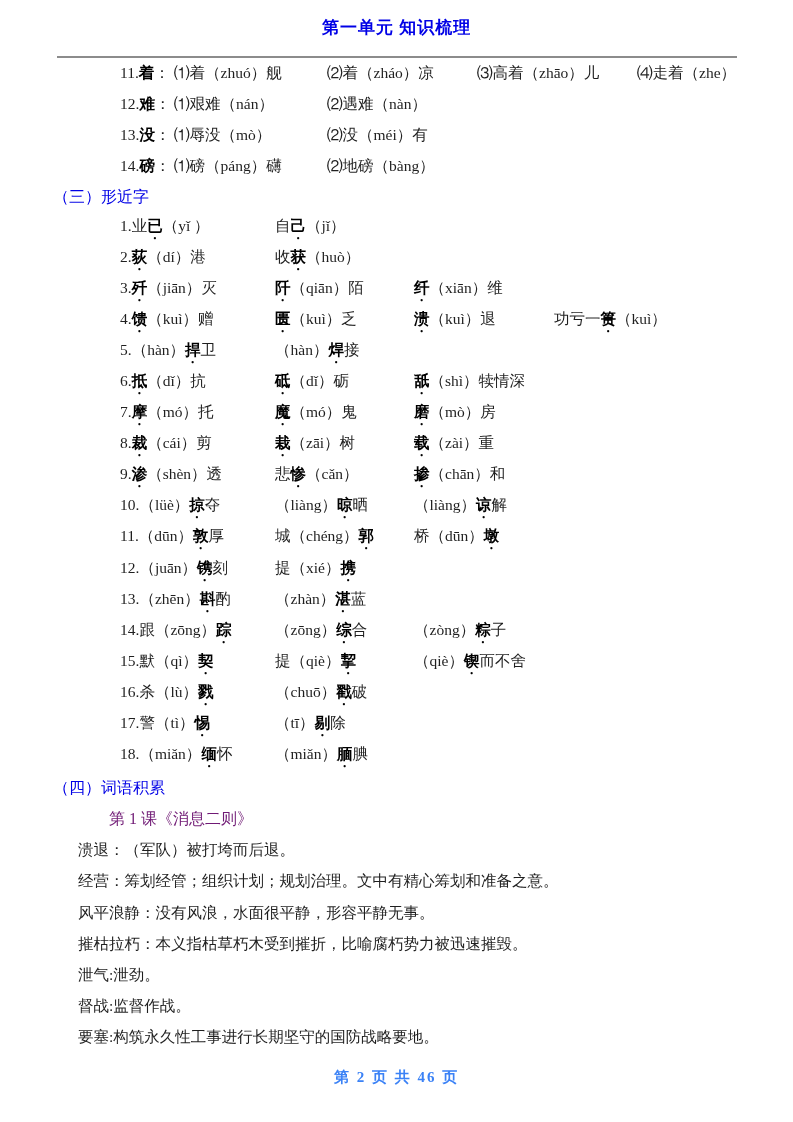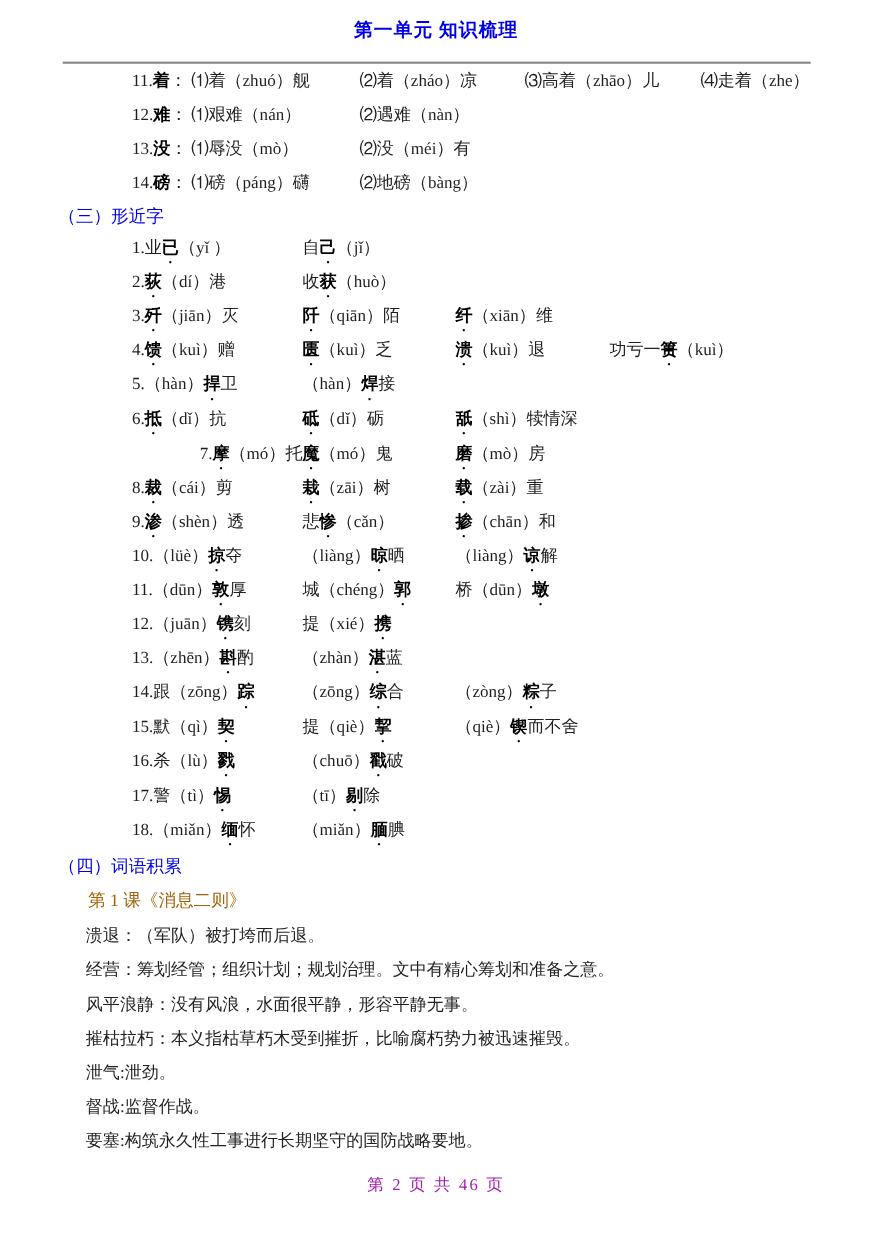--- a/index.html
+++ b/index.html
@@ -36,58 +36,59 @@
   .line{
     height:31.1px;
     display:flex;
     align-items:center;
     white-space:pre;
     font-size:15.5px;
   }
   .line.r{padding-left:120px;}
   .line.p{padding-left:78px;}
   .line.hb{padding-left:53px;color:var(--blue);font-weight:bold;font-size:16px;}
-  .line.hk{padding-left:80px;font-weight:bold;color:#a16207;font-size:16px;}
+  .line.hk{padding-left:109px;font-weight:bold;color:#701a75;font-size:16px;}
   .cell{display:inline-block;white-space:pre;}
   .seg-n{font-weight:normal;}
   .seg-b{font-weight:bold;color:#000;}
   .seg-d{
     font-weight:bold;color:#000;
     -webkit-text-emphasis:filled dot #000;
     -webkit-text-emphasis-position:under right;
     text-emphasis:filled dot #000;
     text-emphasis-position:under right;
   }
   .page-footer{
     position:absolute;top:1068px;left:0;width:100%;
     text-align:center;
     font-size:15px;
-    color:#a21caf;
+    color:#3b82f6;
     letter-spacing:2px;
+    font-weight:bold;
   }
 </style>
 </head>
 <body>
 
 <div class="page">
   <div class="doc-title">第一单元 知识梳理</div>
   <div class="header-rule"></div>
   <div class="doc-lines">
       <div class="line r"><span class="cell" style="min-width: 54px;"><span class="seg-n">11.</span><span class="seg-b">着</span><span class="seg-n">：</span></span><span class="cell" style="min-width: 153px;"><span class="seg-n">⑴着（zhuó）舰</span></span><span class="cell" style="min-width: 150px;"><span class="seg-n">⑵着（zháo）凉</span></span><span class="cell" style="min-width: 160px;"><span class="seg-n">⑶高着（zhāo）儿</span></span><span class="cell"><span class="seg-n">⑷走着（zhe）</span></span></div>
       <div class="line r"><span class="cell" style="min-width: 54px;"><span class="seg-n">12.</span><span class="seg-b">难</span><span class="seg-n">：</span></span><span class="cell" style="min-width: 153px;"><span class="seg-n">⑴艰难（nán）</span></span><span class="cell"><span class="seg-n">⑵遇难（nàn）</span></span></div>
       <div class="line r"><span class="cell" style="min-width: 54px;"><span class="seg-n">13.</span><span class="seg-b">没</span><span class="seg-n">：</span></span><span class="cell" style="min-width: 153px;"><span class="seg-n">⑴辱没（mò）</span></span><span class="cell"><span class="seg-n">⑵没（méi）有</span></span></div>
       <div class="line r"><span class="cell" style="min-width: 54px;"><span class="seg-n">14.</span><span class="seg-b">磅</span><span class="seg-n">：</span></span><span class="cell" style="min-width: 153px;"><span class="seg-n">⑴磅（páng）礴</span></span><span class="cell"><span class="seg-n">⑵地磅（bàng）</span></span></div>
       <div class="line hb"><span class="cell"><span class="seg-n">（三）形近字</span></span></div>
       <div class="line r"><span class="cell" style="min-width: 155px;"><span class="seg-n">1.业</span><span class="seg-d">已</span><span class="seg-n">（yǐ ）</span></span><span class="cell"><span class="seg-n">自</span><span class="seg-d">己</span><span class="seg-n">（jǐ）</span></span></div>
       <div class="line r"><span class="cell" style="min-width: 155px; font-family: Liberation Serif, serif;"><span class="seg-n">2.</span><span class="seg-d">荻</span><span class="seg-n">（dí）港</span></span><span class="cell"><span class="seg-n">收</span><span class="seg-d">获</span><span class="seg-n">（huò）</span></span></div>
       <div class="line r"><span class="cell" style="min-width: 155px;"><span class="seg-n">3.</span><span class="seg-d">歼</span><span class="seg-n">（jiān）灭</span></span><span class="cell" style="min-width: 139px;"><span class="seg-d">阡</span><span class="seg-n">（qiān）陌</span></span><span class="cell"><span class="seg-d">纤</span><span class="seg-n">（xiān）维</span></span></div>
       <div class="line r"><span class="cell" style="min-width: 155px;"><span class="seg-n">4.</span><span class="seg-d">馈</span><span class="seg-n">（kuì）赠</span></span><span class="cell" style="min-width: 139px;"><span class="seg-d">匮</span><span class="seg-n">（kuì）乏</span></span><span class="cell" style="min-width: 140px;"><span class="seg-d">溃</span><span class="seg-n">（kuì）退</span></span><span class="cell"><span class="seg-n">功亏一</span><span class="seg-d">篑</span><span class="seg-n">（kuì）</span></span></div>
       <div class="line r"><span class="cell" style="min-width: 155px;"><span class="seg-n">5.（hàn）</span><span class="seg-d">捍</span><span class="seg-n">卫</span></span><span class="cell"><span class="seg-n">（hàn）</span><span class="seg-d">焊</span><span class="seg-n">接</span></span></div>
       <div class="line r"><span class="cell" style="min-width: 155px;"><span class="seg-n">6.</span><span class="seg-d">抵</span><span class="seg-n">（dǐ）抗</span></span><span class="cell" style="min-width: 139px;"><span class="seg-d">砥</span><span class="seg-n">（dǐ）砺</span></span><span class="cell"><span class="seg-d">舐</span><span class="seg-n">（shì）犊情深</span></span></div>
-      <div class="line r"><span class="cell" style="min-width: 155px; text-align: right;"><span class="seg-n">7.</span><span class="seg-d">摩</span><span class="seg-n">（mó）托</span></span><span class="cell" style="min-width: 139px;"><span class="seg-d">魔</span><span class="seg-n">（mó）鬼</span></span><span class="cell"><span class="seg-d">磨</span><span class="seg-n">（mò）房</span></span></div>
+      <div class="line r"><span class="cell" style="min-width: 155px;"><span class="seg-n">7.</span><span class="seg-d">摩</span><span class="seg-n">（mó）托</span></span><span class="cell" style="min-width: 139px;"><span class="seg-d">魔</span><span class="seg-n">（mó）鬼</span></span><span class="cell"><span class="seg-d">磨</span><span class="seg-n">（mò）房</span></span></div>
       <div class="line r"><span class="cell" style="min-width: 155px;"><span class="seg-n">8.</span><span class="seg-d">裁</span><span class="seg-n">（cái）剪</span></span><span class="cell" style="min-width: 139px;"><span class="seg-d">栽</span><span class="seg-n">（zāi）树</span></span><span class="cell"><span class="seg-d">载</span><span class="seg-n">（zài）重</span></span></div>
       <div class="line r"><span class="cell" style="min-width: 155px;"><span class="seg-n">9.</span><span class="seg-d">渗</span><span class="seg-n">（shèn）透</span></span><span class="cell" style="min-width: 139px;"><span class="seg-n">悲</span><span class="seg-d">惨</span><span class="seg-n">（cǎn）</span></span><span class="cell"><span class="seg-d">掺</span><span class="seg-n">（chān）和</span></span></div>
       <div class="line r"><span class="cell" style="min-width: 155px;"><span class="seg-n">10.（lüè）</span><span class="seg-d">掠</span><span class="seg-n">夺</span></span><span class="cell" style="min-width: 139px;"><span class="seg-n">（liàng）</span><span class="seg-d">晾</span><span class="seg-n">晒</span></span><span class="cell"><span class="seg-n">（liàng）</span><span class="seg-d">谅</span><span class="seg-n">解</span></span></div>
       <div class="line r"><span class="cell" style="min-width: 155px;"><span class="seg-n">11.（dūn）</span><span class="seg-d">敦</span><span class="seg-n">厚</span></span><span class="cell" style="min-width: 139px;"><span class="seg-n">城（chéng）</span><span class="seg-d">郭</span></span><span class="cell"><span class="seg-n">桥（dūn）</span><span class="seg-d">墩</span></span></div>
       <div class="line r"><span class="cell" style="min-width: 155px;"><span class="seg-n">12.（juān）</span><span class="seg-d">镌</span><span class="seg-n">刻</span></span><span class="cell"><span class="seg-n">提（xié）</span><span class="seg-d">携</span></span></div>
       <div class="line r"><span class="cell" style="min-width: 155px;"><span class="seg-n">13.（zhēn）</span><span class="seg-d">斟</span><span class="seg-n">酌</span></span><span class="cell"><span class="seg-n">（zhàn）</span><span class="seg-d">湛</span><span class="seg-n">蓝</span></span></div>
       <div class="line r"><span class="cell" style="min-width: 155px;"><span class="seg-n">14.跟（zōng）</span><span class="seg-d">踪</span></span><span class="cell" style="min-width: 139px;"><span class="seg-n">（zōng）</span><span class="seg-d">综</span><span class="seg-n">合</span></span><span class="cell"><span class="seg-n">（zòng）</span><span class="seg-d">粽</span><span class="seg-n">子</span></span></div>
       <div class="line r"><span class="cell" style="min-width: 155px;"><span class="seg-n">15.默（qì）</span><span class="seg-d">契</span></span><span class="cell" style="min-width: 139px;"><span class="seg-n">提（qiè）</span><span class="seg-d">挈</span></span><span class="cell"><span class="seg-n">（qiè）</span><span class="seg-d">锲</span><span class="seg-n">而不舍</span></span></div>
       <div class="line r"><span class="cell" style="min-width: 155px;"><span class="seg-n">16.杀（lù）</span><span class="seg-d">戮</span></span><span class="cell"><span class="seg-n">（chuō）</span><span class="seg-d">戳</span><span class="seg-n">破</span></span></div>
       <div class="line r"><span class="cell" style="min-width: 155px;"><span class="seg-n">17.警（tì）</span><span class="seg-d">惕</span></span><span class="cell"><span class="seg-n">（tī）</span><span class="seg-d">剔</span><span class="seg-n">除</span></span></div>

